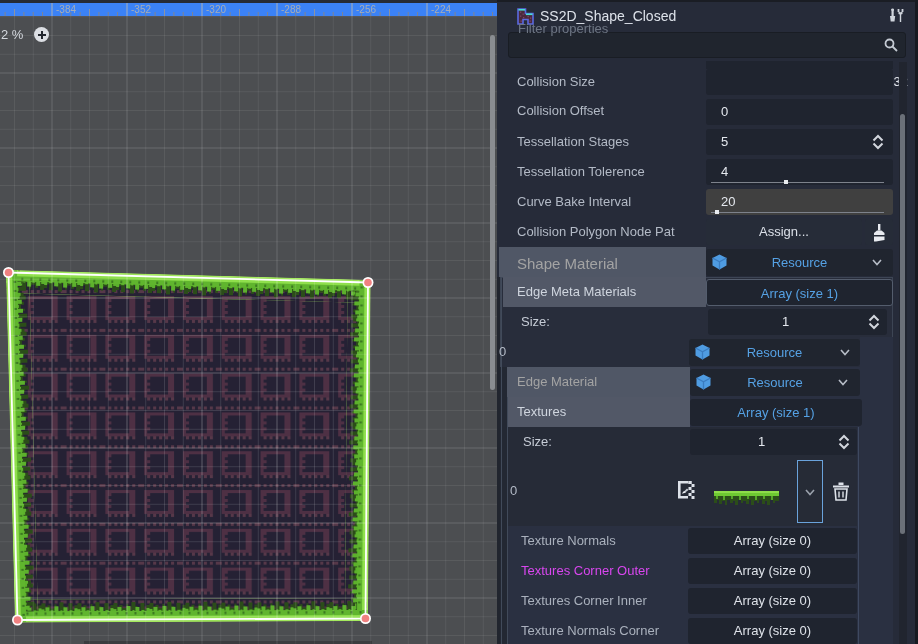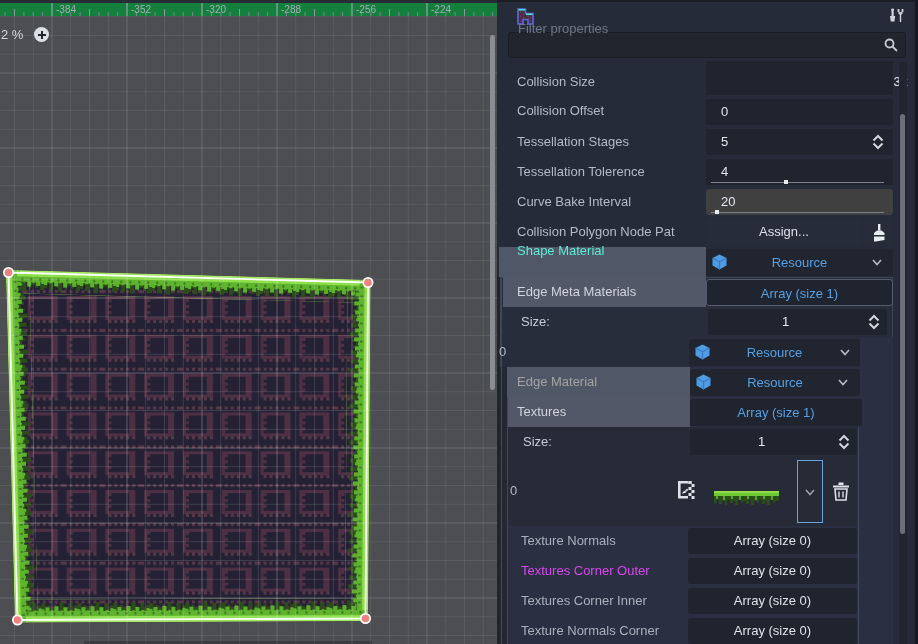--- a/index.html
+++ b/index.html
@@ -236,21 +236,21 @@
   <circle cx="8.5" cy="272.5" r="5.5" fill="#fff"></circle>
       <circle cx="8.5" cy="272.5" r="3.8" fill="#f08181"></circle>
       <circle cx="368.0" cy="282.5" r="5.5" fill="#fff"></circle>
       <circle cx="368.0" cy="282.5" r="3.8" fill="#f08181"></circle>
       <circle cx="365.5" cy="618.5" r="5.5" fill="#fff"></circle>
       <circle cx="365.5" cy="618.5" r="3.8" fill="#f08181"></circle>
       <circle cx="17.5" cy="620.0" r="5.5" fill="#fff"></circle>
       <circle cx="17.5" cy="620.0" r="3.8" fill="#f08181"></circle>
  </svg>
  <div style="position:absolute;left:0;top:0;width:497px;height:3px;background:#262b36"></div>
- <div style="position:absolute;left:0;top:3px;width:497px;height:13px;background:#15803d">
+ <div style="position:absolute;left:0;top:3px;width:497px;height:13px;background:#3b82f6">
    <svg width="497" height="16" style="position:absolute;left:0;top:-3px">
         <line x1="5.1" y1="12" x2="5.1" y2="16" stroke="#7f8591" stroke-width="1"></line>
         <line x1="14.5" y1="9" x2="14.5" y2="16" stroke="#8d93a0" stroke-width="1"></line>
         <line x1="23.9" y1="12" x2="23.9" y2="16" stroke="#7f8591" stroke-width="1"></line>
         <line x1="33.2" y1="12" x2="33.2" y2="16" stroke="#7f8591" stroke-width="1"></line>
         <line x1="42.6" y1="12" x2="42.6" y2="16" stroke="#7f8591" stroke-width="1"></line>
         <line x1="52.0" y1="3" x2="52.0" y2="16" stroke="#a8aeb9" stroke-width="1"></line>
         <line x1="61.4" y1="12" x2="61.4" y2="16" stroke="#7f8591" stroke-width="1"></line>
         <line x1="70.8" y1="12" x2="70.8" y2="16" stroke="#7f8591" stroke-width="1"></line>
         <line x1="80.1" y1="12" x2="80.1" y2="16" stroke="#7f8591" stroke-width="1"></line>
@@ -325,20 +325,21 @@
         <rect x="3" y="3.5" width="1.3" height="1.3"></rect>
         <rect x="5.5" y="5.5" width="1.3" height="1.3"></rect>
         <rect x="3" y="7.5" width="1.3" height="1.3"></rect>
         <rect x="6" y="9" width="1.3" height="1.3"></rect>
         <rect x="10.5" y="8" width="1.3" height="1.3"></rect>
         <rect x="13" y="9.5" width="1.3" height="1.3"></rect>
         <rect x="12.5" y="12.5" width="1.3" height="1.3"></rect>
         <rect x="3.5" y="12.5" width="1.3" height="1.3"></rect>
       </g>
  </svg>
+ <div style="position:absolute;left:43px;top:2px;height:28px;line-height:28px;color:#dde2ea;font-size:14px">SS2D_Shape_Closed</div>
  <svg width="15" height="16" style="position:absolute;left:392px;top:8px">
   <rect x="2.5" y="1" width="2.2" height="8" fill="#cfd4dc"></rect>
       <path d="M1,8 L6.2,8 L5.5,13.5 L1.7,13.5 Z" fill="#cfd4dc"></path>
   <circle cx="3.6" cy="1.8" r="1.4" fill="#cfd4dc"></circle>
   <path d="M9.5,1 L9.5,4 M13.5,1 L13.5,4" stroke="#cfd4dc" stroke-width="1.8"></path>
   <path d="M9.5,3 Q11.5,5.5 13.5,3 L13.5,6 L12.2,6.5 L12.2,14 L10.8,14 L10.8,6.5 L9.5,6 Z" fill="#cfd4dc"></path>
  </svg>
  <div style="position:absolute;left:11px;top:32px;width:398px;height:26px;background:#20252e;border:1px solid #191d24;border-radius:3px;box-sizing:border-box"></div>
  <div style="position:absolute;left:21px;top:16px;height:26px;line-height:26px;color:#6e7684;font-size:13px">Filter properties</div>
  <svg width="15" height="15" style="position:absolute;left:387px;top:38px">
@@ -379,21 +380,21 @@
       <div style="position:absolute;left:706px;top:219.0px;width:156px;height:26px;background:#262c38;border-radius:3px;">
         <div style="position:absolute;left:0;top:0;width:100%;height:26px;line-height:26px;font-size:13px;color:#dbe0e8;text-align:center">Assign...</div>
       </div>
       <div style="position:absolute;left:865px;top:219.0px;width:28px;height:26px;background:#262c38;border-radius:3px;"></div>
       <svg width="14" height="18" style="position:absolute;left:872px;top:224px">
 <rect x="6" y="0" width="2.4" height="6.5" fill="#e8ebf0"></rect>
 <path d="M2,9 L5,6.5 L9.5,6.5 L12.5,9 L12.5,11 L2,11 Z" fill="#e8ebf0"></path>
 <path d="M2,12.5 L12.5,12.5 L12.5,16 L4,17.5 L2,17.5 Z" fill="#e8ebf0"></path>
       </svg>
       <div style="position:absolute;left:499px;top:247px;width:207px;height:30px;background:#505766"></div>
-      <div style="position:absolute;left:517px;top:236px;height:30px;line-height:30px;color:#5eead4;font-size:13px;white-space:nowrap">Shape Material</div>
+      <div style="position:absolute;left:517px;top:249px;height:30px;line-height:30px;color:#a3a3a3;font-size:15px;white-space:nowrap">Shape Material</div>
       <div style="position:absolute;left:706px;top:248.5px;width:187px;height:27px;background:#20252f;border-radius:3px;">
         <div style="position:absolute;left:0;top:0;width:100%;height:27px;line-height:27px;font-size:13px;color:#55a1e4;text-align:center">Resource</div>
       </div>
       <svg width="15" height="16" style="position:absolute;left:712px;top:254px">
         <path d="M7.5,0.5 L14.5,4 L14.5,11.5 L7.5,15.5 L0.5,11.5 L0.5,4 Z" fill="#4f9ce2"></path>
         <path d="M0.5,4 L7.5,7.8 L14.5,4 M7.5,7.8 L7.5,15.5" fill="none" stroke="#3a7cc0" stroke-width="1.3"></path>
       </svg>
       <svg width="10" height="7" style="position:absolute;left:872px;top:259px">
         <path d="M1,1 L5,5.5 L9,1" fill="none" stroke="#b7bdc7" stroke-width="1.6"></path>
       </svg>

